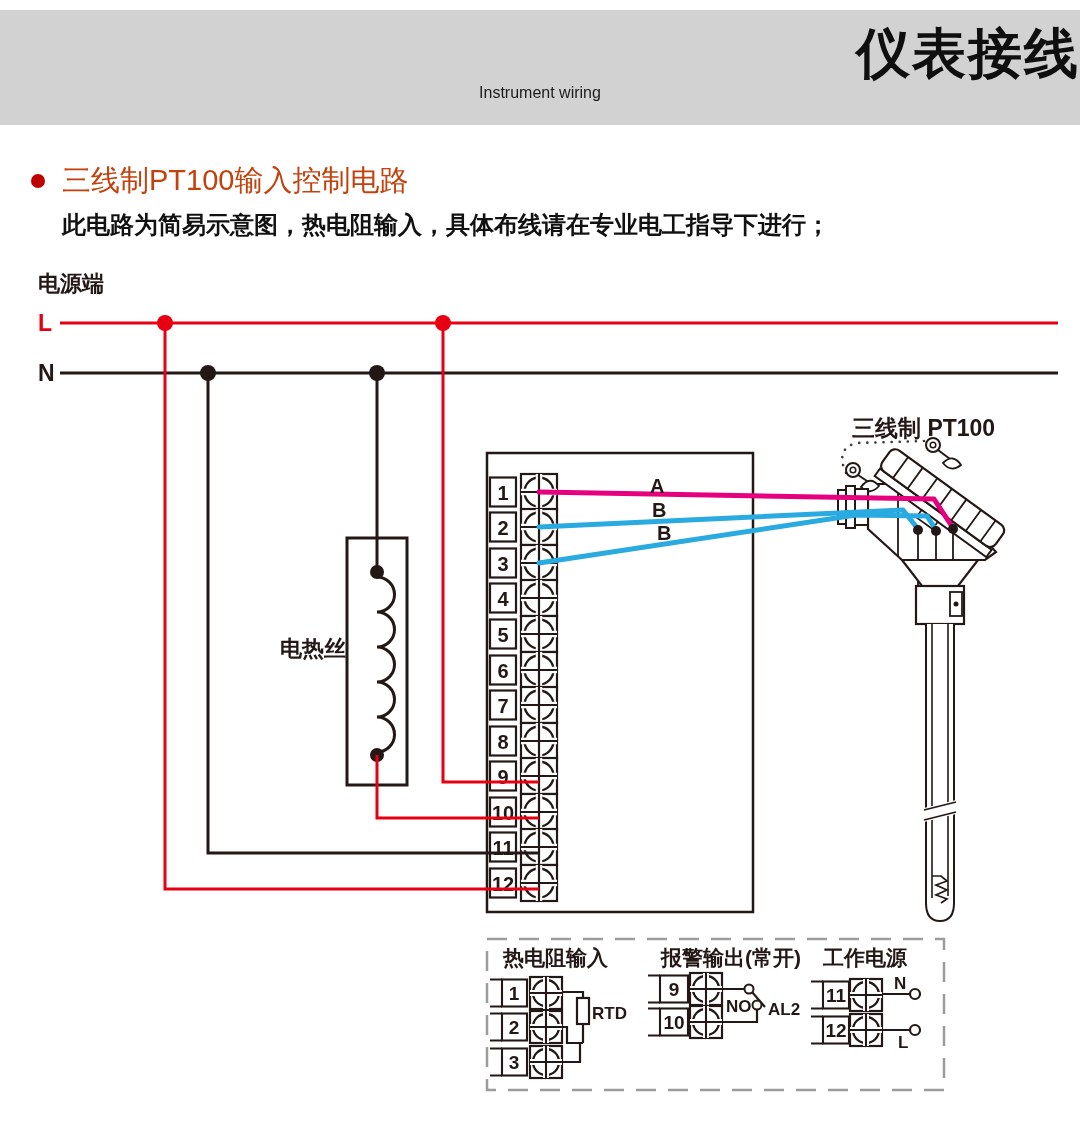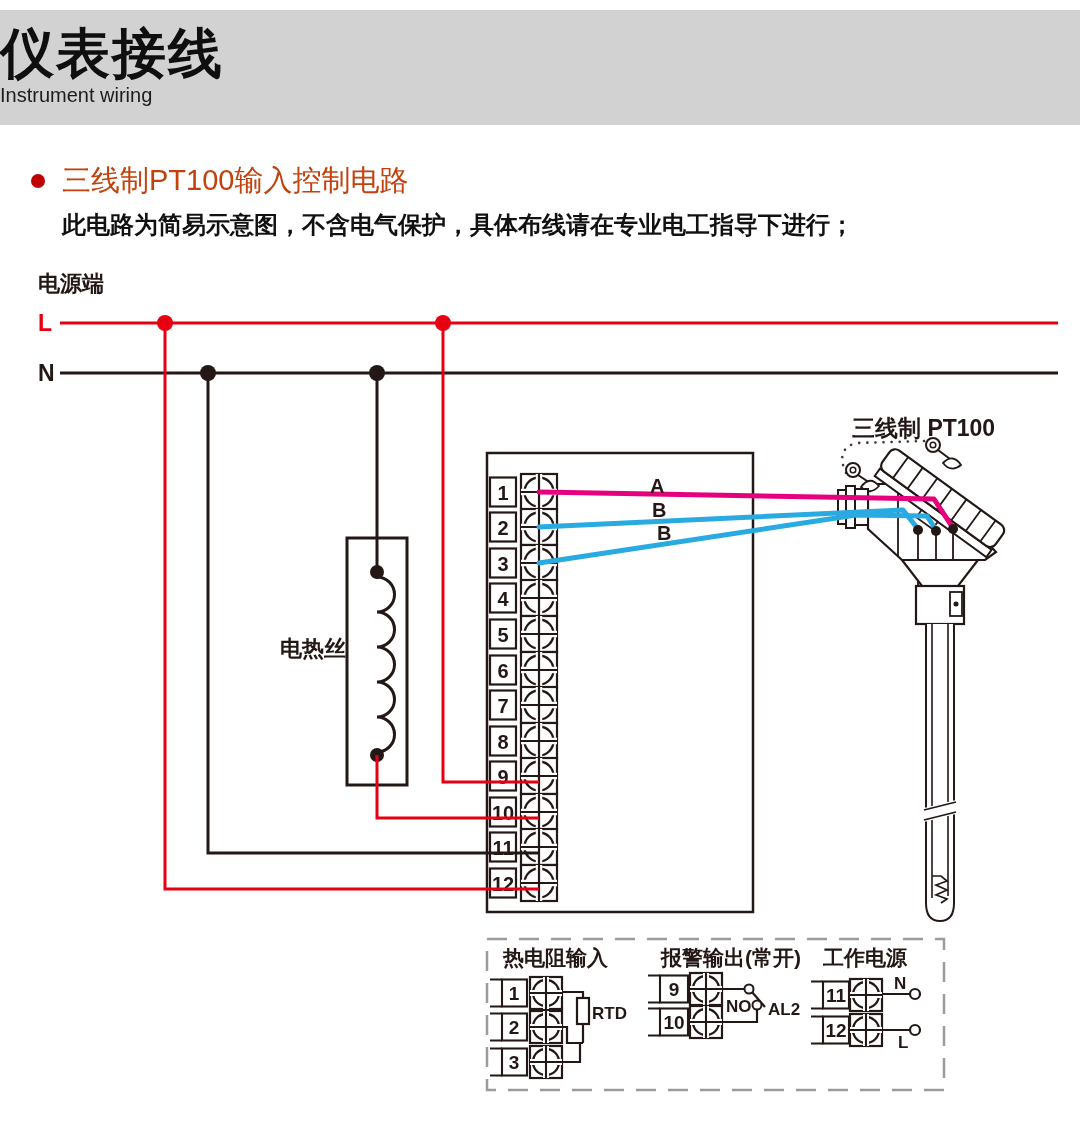--- a/index.html
+++ b/index.html
@@ -1,40 +1,40 @@
 <!DOCTYPE html>
 <html><head>
 <meta charset="utf-8">
 <style>
   html,body{margin:0;padding:0;background:#fff;}
   .page{position:relative;width:1080px;height:1124px;background:#ffffff;overflow:hidden;
         font-family:"Liberation Sans",sans-serif;color:#231815;}
   .header-band{position:absolute;left:0;top:10px;width:1080px;height:115px;background:#d2d2d2;}
-  .header-title{position:absolute;left:0;top:18px;width:100%;text-align:left;
+  .header-title{position:absolute;left:0;top:18px;width:100%;text-align:right;
         font-size:54px;font-weight:700;color:#0f0f0f;letter-spacing:2px;}
-  .header-sub{position:absolute;left:0;top:84px;width:100%;
-        font-size:20px;font-weight:400;color:#1c1c1c;}
+  .header-sub{position:absolute;left:0;top:84px;width:100%;text-align:center;
+        font-size:16px;font-weight:400;color:#1c1c1c;}
   .bullet{position:absolute;left:31px;top:174px;width:14px;height:14px;border-radius:50%;background:#c00000;}
   .sec-heading{position:absolute;left:62px;top:161px;font-size:29px;font-weight:500;color:#c2410c;}
   .sec-note{position:absolute;left:62px;top:209px;font-size:24px;font-weight:700;color:#111;}
   svg text{font-family:"Liberation Sans",sans-serif;}
   .cjk{font-weight:600;}
 </style>
 </head>
 <body>
 
 <div class="page">
 
   <div class="header-band"></div>
   <div class="header-title">仪表接线</div>
   <div class="header-sub">Instrument wiring</div>
 
   <div class="bullet"></div>
   <div class="sec-heading">三线制PT100输入控制电路</div>
-  <div class="sec-note">此电路为简易示意图，不含电气保护，具体布线请在专业电工指导下进行；</div>
+  <div class="sec-note">此电路为简易示意图，热电阻输入，具体布线请在专业电工指导下进行；</div>
 
   <svg width="1080" height="1124" viewBox="0 0 1080 1124" style="position:absolute;left:0;top:0;" fill="none">
 
     <defs>
 
       <g id="screw">
         <rect x="-18" y="-18" width="36" height="36" fill="#fff" stroke="#231815" stroke-width="2.2"></rect>
         <circle cx="0" cy="0" r="14.5" fill="#fff" stroke="#231815" stroke-width="2.4"></circle>
         <path d="M-18,0 H18" stroke="#fff" stroke-width="6.5"></path>
         <path d="M0,-18 V18" stroke="#fff" stroke-width="6.5"></path>

